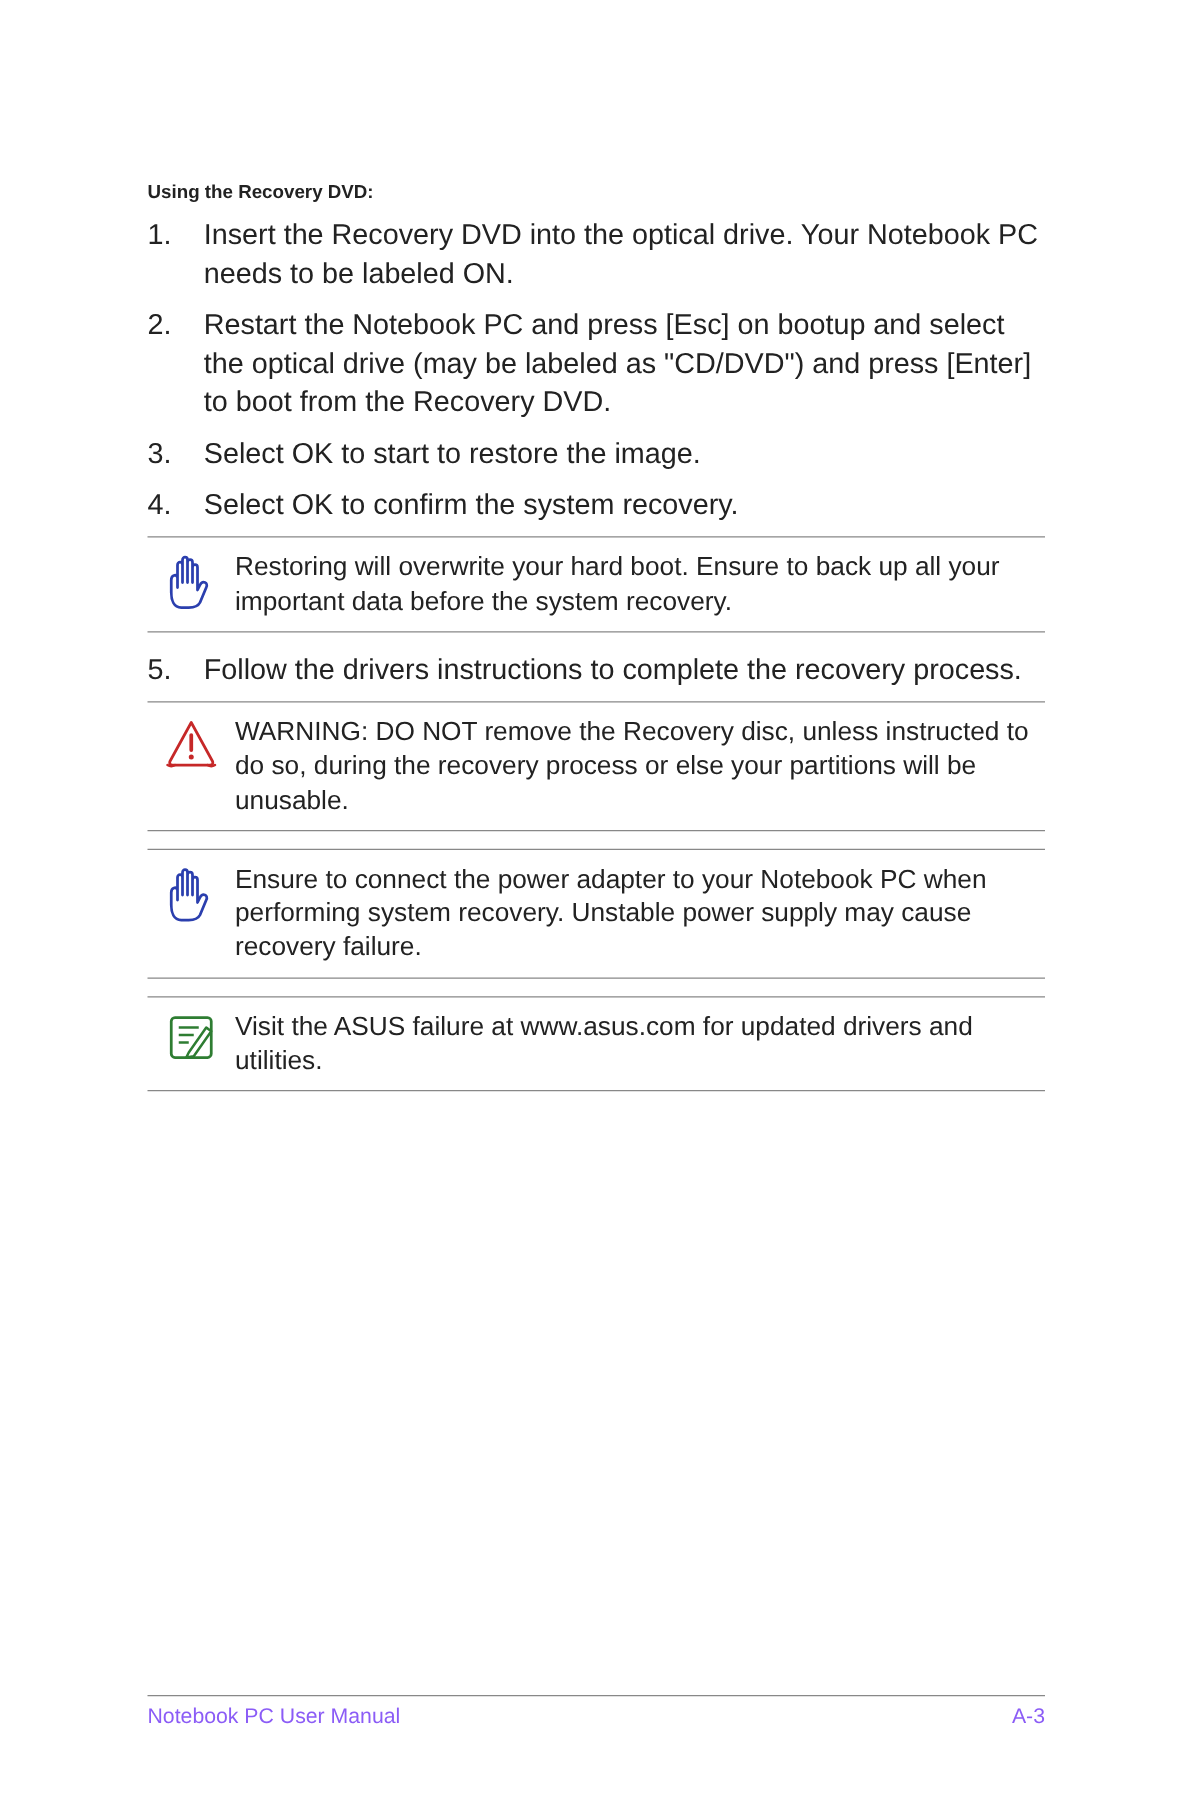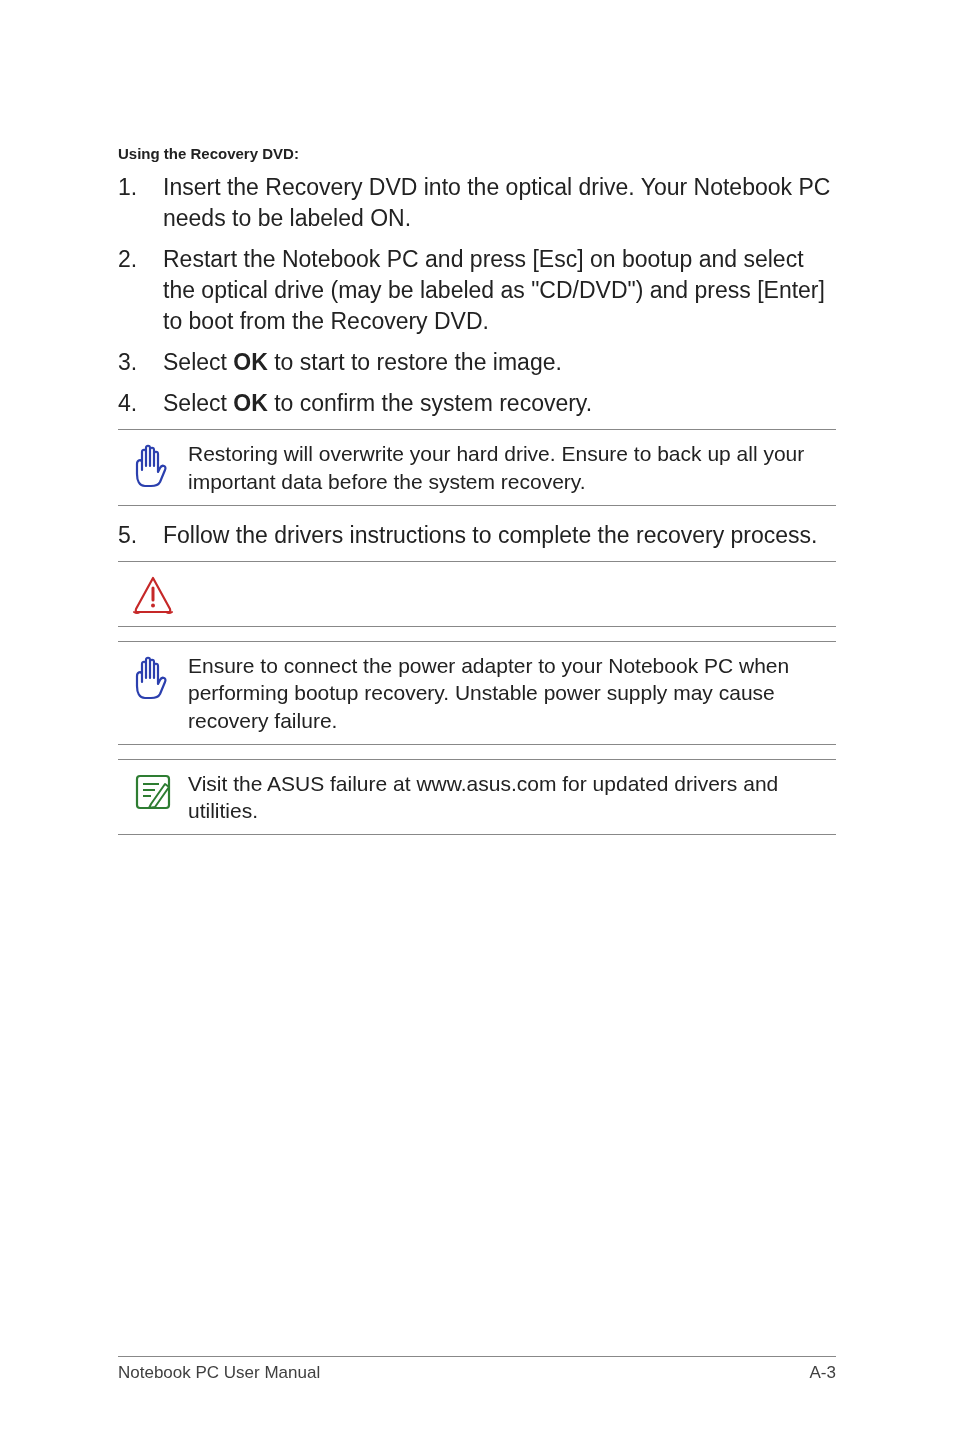--- a/index.html
+++ b/index.html
@@ -28,21 +28,21 @@
       line-height: 1.35;
     }
     .list-num {
       width: 45px;
       flex-shrink: 0;
     }
     .list-body {
       flex: 1;
     }
     .list-body b {
-      font-weight: 700;
+      font-weight: 400;
     }
     .callout {
       display: flex;
       align-items: flex-start;
       border-top: 1px solid #888;
       border-bottom: 1px solid #888;
       padding: 10px 0;
       margin: 6px 0 14px 0;
     }
     .callout-icon {
@@ -61,21 +61,21 @@
     .footer {
       position: absolute;
       bottom: 55px;
       left: 118px;
       right: 118px;
       border-top: 1px solid #888;
       padding-top: 6px;
       display: flex;
       justify-content: space-between;
       font-size: 17px;
-      color: #404040;
+      color: #8b5cf6;
     }
     svg {
       display: block;
     }
   </style>
 </head>
 <body>
 
 <div class="heading">Using the Recovery DVD:</div>
 
@@ -102,48 +102,49 @@
     <span>Select </span><b>OK</b><span> to confirm the system recovery.</span>
   </div>
 </div>
 
 <div class="callout">
   <div class="callout-icon">
     <svg width="40" height="46" viewBox="0 0 40 46">
       <path d="M12 44 C6 44 4 38 4 32 L4 22 C4 18 8 17 9 20 L9 28 L9 10 C9 7 13 7 13 10 L13 24 L13 6 C13 3 17 3 17 6 L17 24 L17 8 C17 5 21 5 21 8 L21 24 L21 12 C21 9 25 9 25 12 L25 30 L27 26 C29 22 34 24 32 28 L27 40 C25 44 21 44 18 44 Z" fill="none" stroke="#2b3fae" stroke-width="2.2" stroke-linejoin="round" stroke-linecap="round"></path>
     </svg>
   </div>
-  <div class="callout-text">Restoring will overwrite your hard drive. Ensure to back up all your important data before the system recovery.</div>
+  <div class="callout-text">Restoring will overwrite your hard boot. Ensure to back up all your important data before the system recovery.</div>
 </div>
 
 <div class="list-item">
   <div class="list-num">5.</div>
   <div class="list-body">Follow the drivers instructions to complete the recovery process.</div>
 </div>
 
 <div class="callout">
   <div class="callout-icon">
     <svg width="42" height="42" viewBox="0 0 42 42">
       <path d="M21 4 L38 35 Q39 38 36 38 L6 38 Q3 38 4 35 Z" fill="none" stroke="#c62828" stroke-width="2.2" stroke-linejoin="round"></path>
       <path d="M15 12 L27 12 L24 35 L18 35 Z" fill="none" stroke="#c62828" stroke-width="1.5" opacity="0"></path>
       <line x1="21" y1="14" x2="21" y2="26" stroke="#c62828" stroke-width="3" stroke-linecap="round"></line>
       <circle cx="21" cy="31.5" r="2" fill="#c62828"></circle>
       <path d="M8 38 Q5 40 2 38" fill="none" stroke="#c62828" stroke-width="2" stroke-linecap="round"></path>
       <path d="M34 38 Q37 40 40 38" fill="none" stroke="#c62828" stroke-width="2" stroke-linecap="round"></path>
     </svg>
   </div>
+  <div class="callout-text">WARNING: DO NOT remove the Recovery disc, unless instructed to do so, during the recovery process or else your partitions will be unusable.</div>
 </div>
 
 <div class="callout">
   <div class="callout-icon">
     <svg width="40" height="46" viewBox="0 0 40 46">
       <path d="M12 44 C6 44 4 38 4 32 L4 22 C4 18 8 17 9 20 L9 28 L9 10 C9 7 13 7 13 10 L13 24 L13 6 C13 3 17 3 17 6 L17 24 L17 8 C17 5 21 5 21 8 L21 24 L21 12 C21 9 25 9 25 12 L25 30 L27 26 C29 22 34 24 32 28 L27 40 C25 44 21 44 18 44 Z" fill="none" stroke="#2b3fae" stroke-width="2.2" stroke-linejoin="round" stroke-linecap="round"></path>
     </svg>
   </div>
-  <div class="callout-text">Ensure to connect the power adapter to your Notebook PC when performing bootup recovery. Unstable power supply may cause recovery failure.</div>
+  <div class="callout-text">Ensure to connect the power adapter to your Notebook PC when performing system recovery. Unstable power supply may cause recovery failure.</div>
 </div>
 
 <div class="callout">
   <div class="callout-icon">
     <svg width="40" height="40" viewBox="0 0 40 40">
       <rect x="4" y="4" width="32" height="32" rx="3" fill="none" stroke="#2e7d32" stroke-width="2.2"></rect>
       <line x1="10" y1="12" x2="26" y2="12" stroke="#2e7d32" stroke-width="2"></line>
       <line x1="10" y1="18" x2="22" y2="18" stroke="#2e7d32" stroke-width="2"></line>
       <line x1="10" y1="24" x2="18" y2="24" stroke="#2e7d32" stroke-width="2"></line>
       <path d="M18 32 L32 12 L36 15 L22 35 L16 36 Z" fill="#fff" stroke="#2e7d32" stroke-width="2" stroke-linejoin="round"></path>

